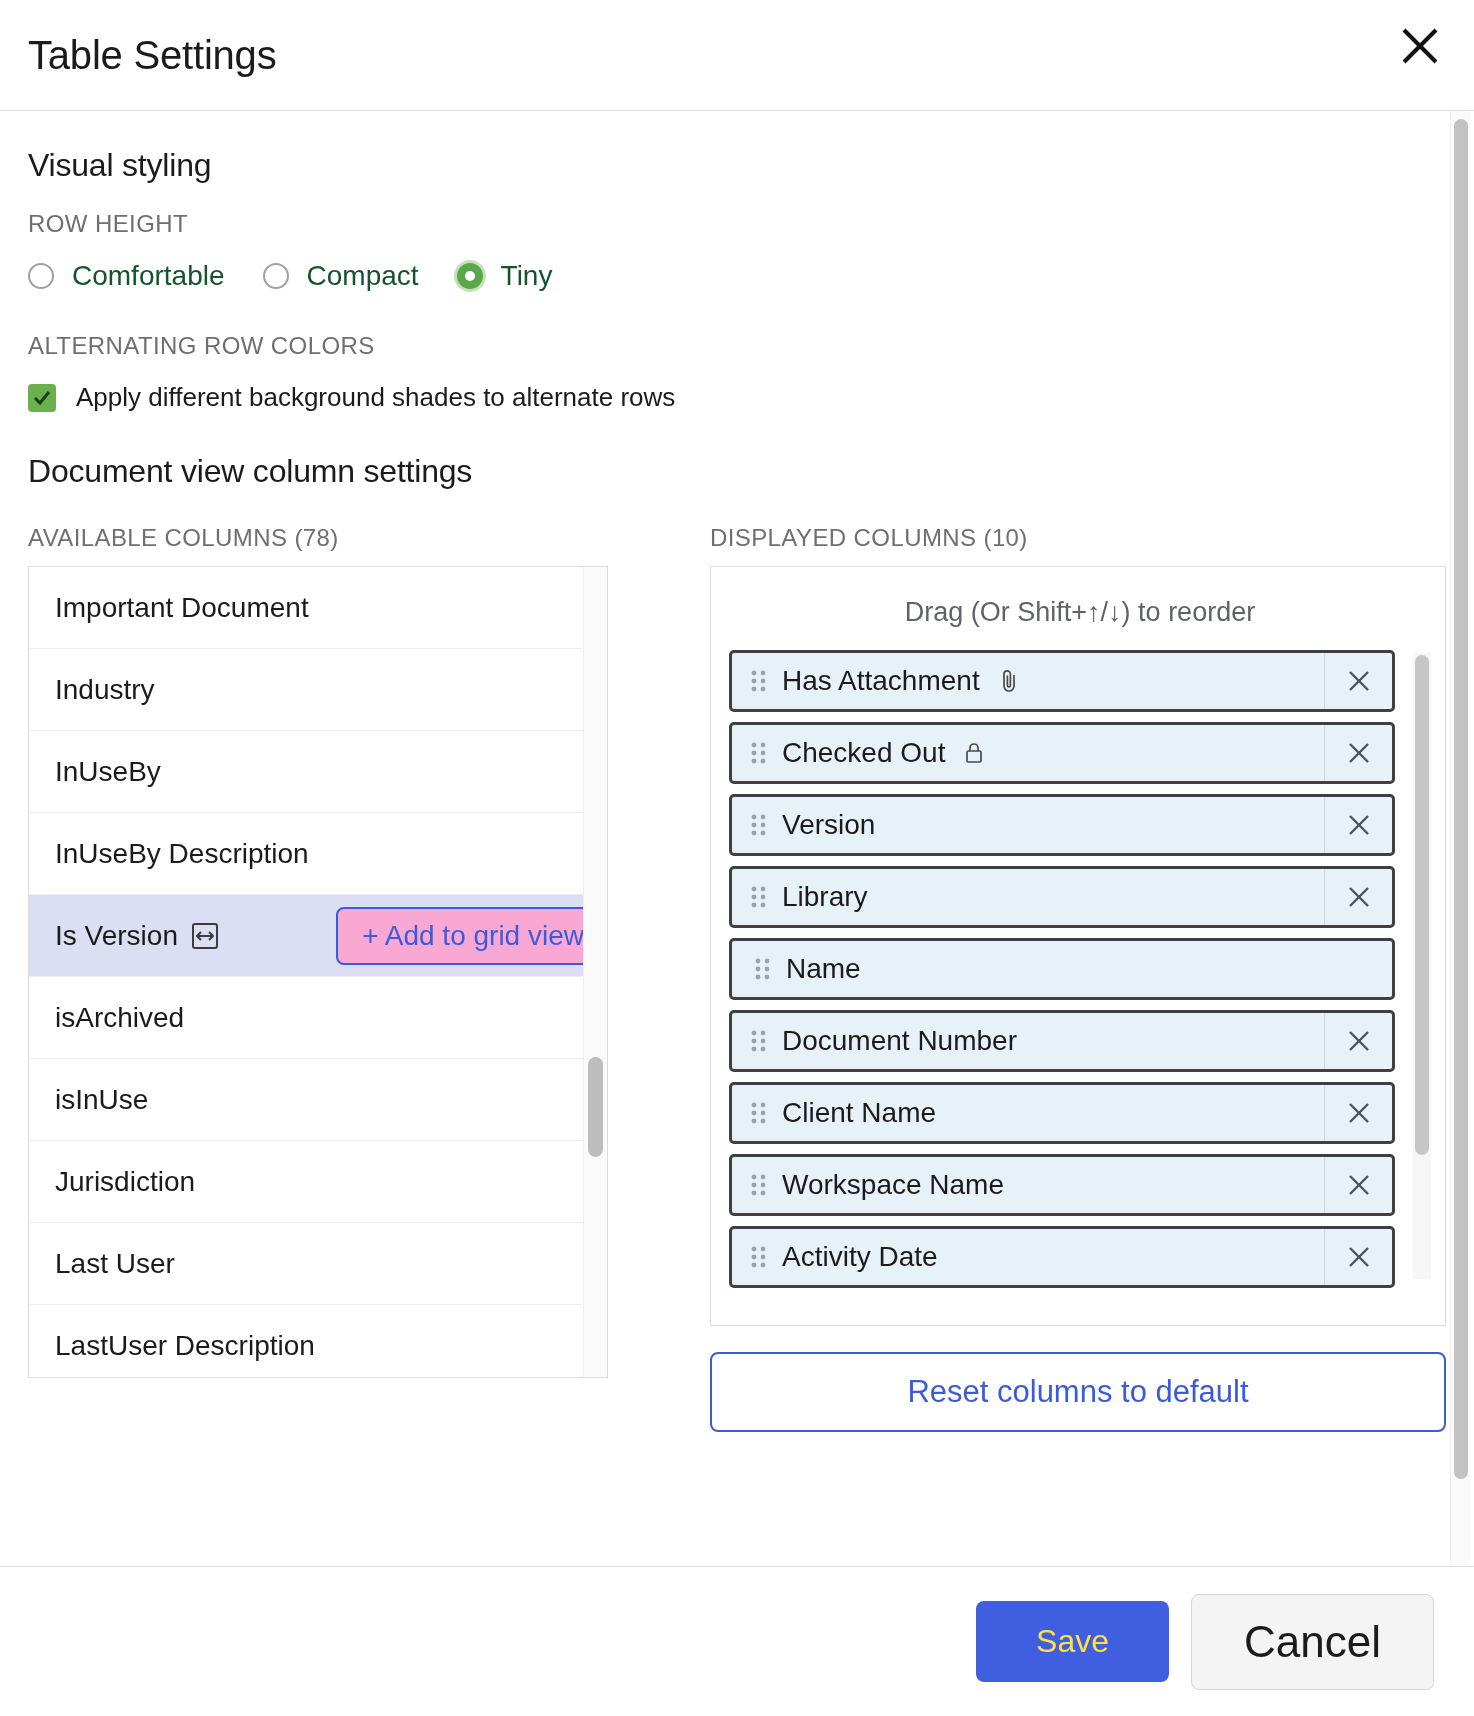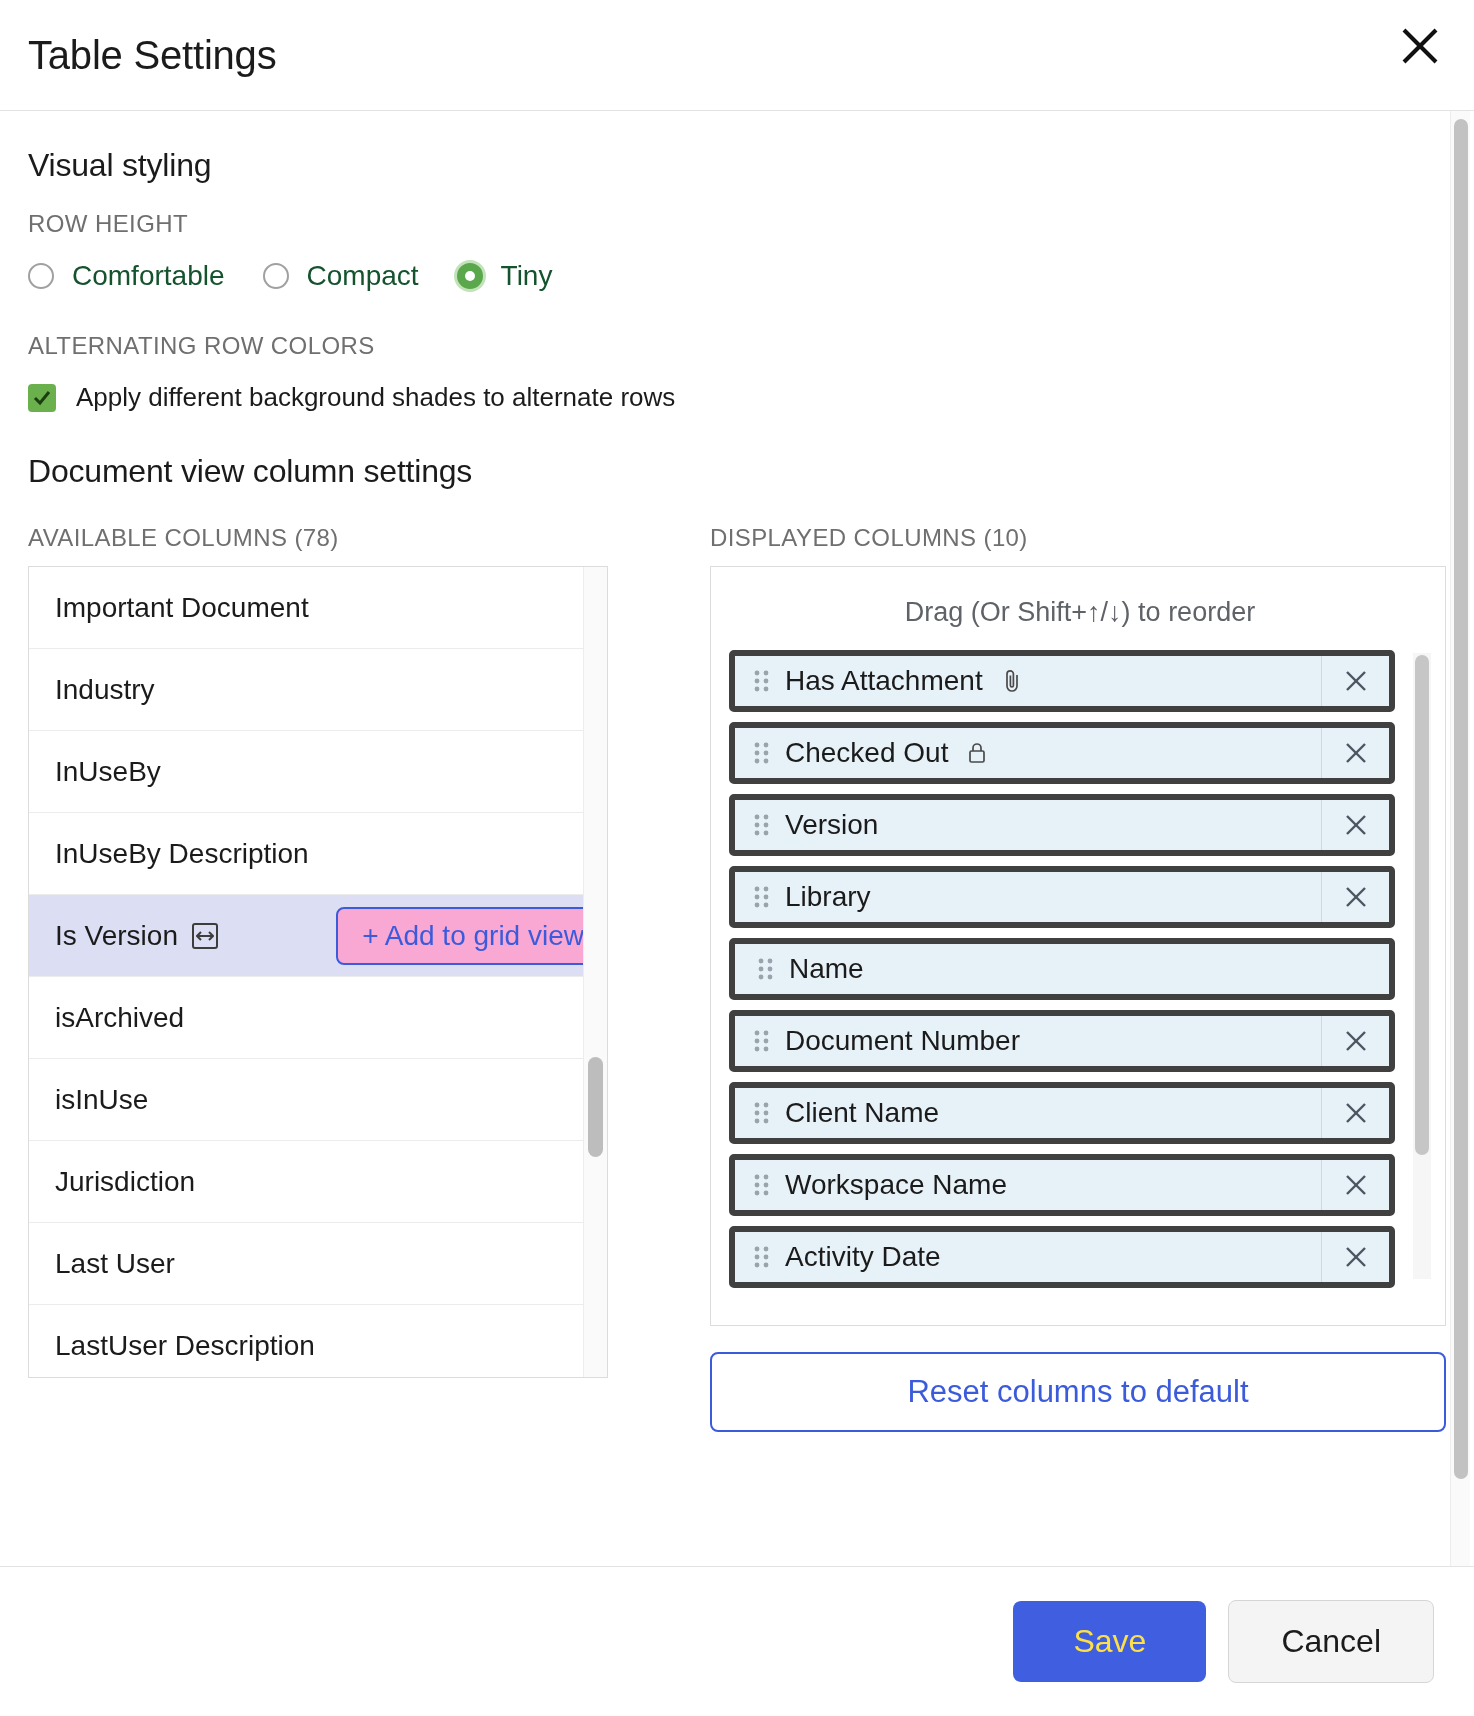--- a/index.html
+++ b/index.html
@@ -123,21 +123,21 @@
   .disp-scroll-track {
     position:absolute; top: 86px; right: 14px; width: 18px; height: 626px;
     background:#f6f6f6;
   }
   .disp-scroll-track .thumb {
     position:absolute; left:2px; top:2px; width:14px; height: 500px;
     background:#c6c6c6; border-radius:7px;
   }
   .disp-item {
     display:flex; align-items:stretch;
-    background:#e7f1f8; border:6px solid #404040; border-radius:5px;
+    background:#e7f1f8; border:3px solid #404040; border-radius:5px;
     height: 62px; margin-bottom: 10px;
   }
   .disp-main { flex:1 1 auto; display:flex; align-items:center; padding-left: 18px; gap: 14px; }
   .drag-dots { width: 18px; height: 26px; flex:0 0 18px; }
   .disp-text { font-size: 28px; color:#1b1b1b; white-space:nowrap; }
   .disp-icon { display:inline-flex; align-items:center; margin-left: 4px; }
   .remove-btn {
     width: 68px; flex: 0 0 68px; border:none; border-left:1px solid #cdd9e3;
     background:transparent; cursor:pointer; display:flex; align-items:center; justify-content:center;
   }
@@ -156,21 +156,21 @@
     display:flex; align-items:center; justify-content:flex-end;
     gap: 22px; padding-right: 40px; background:#fff;
   }
   .btn-save {
     background:#3f5fe0; color:#fde047; border:none; border-radius:8px;
     font-size: 32px; padding: 22px 60px; cursor:pointer;
     font-family:"Liberation Sans", sans-serif;
   }
   .btn-cancel {
     background:#f4f4f4; color:#1b1b1b; border:1px solid #d6d6d6; border-radius:8px;
-    font-size: 32px; padding: 22px 52px; cursor:pointer;
+    font-size: 44px; padding: 22px 52px; cursor:pointer;
     font-family:"Liberation Sans", sans-serif;
   }
   .mt40 { margin-top: 40px; }
   .mt26 { margin-top: 26px; }
 </style>
 </head>
 <body>
 
 <div class="dialog">
 

